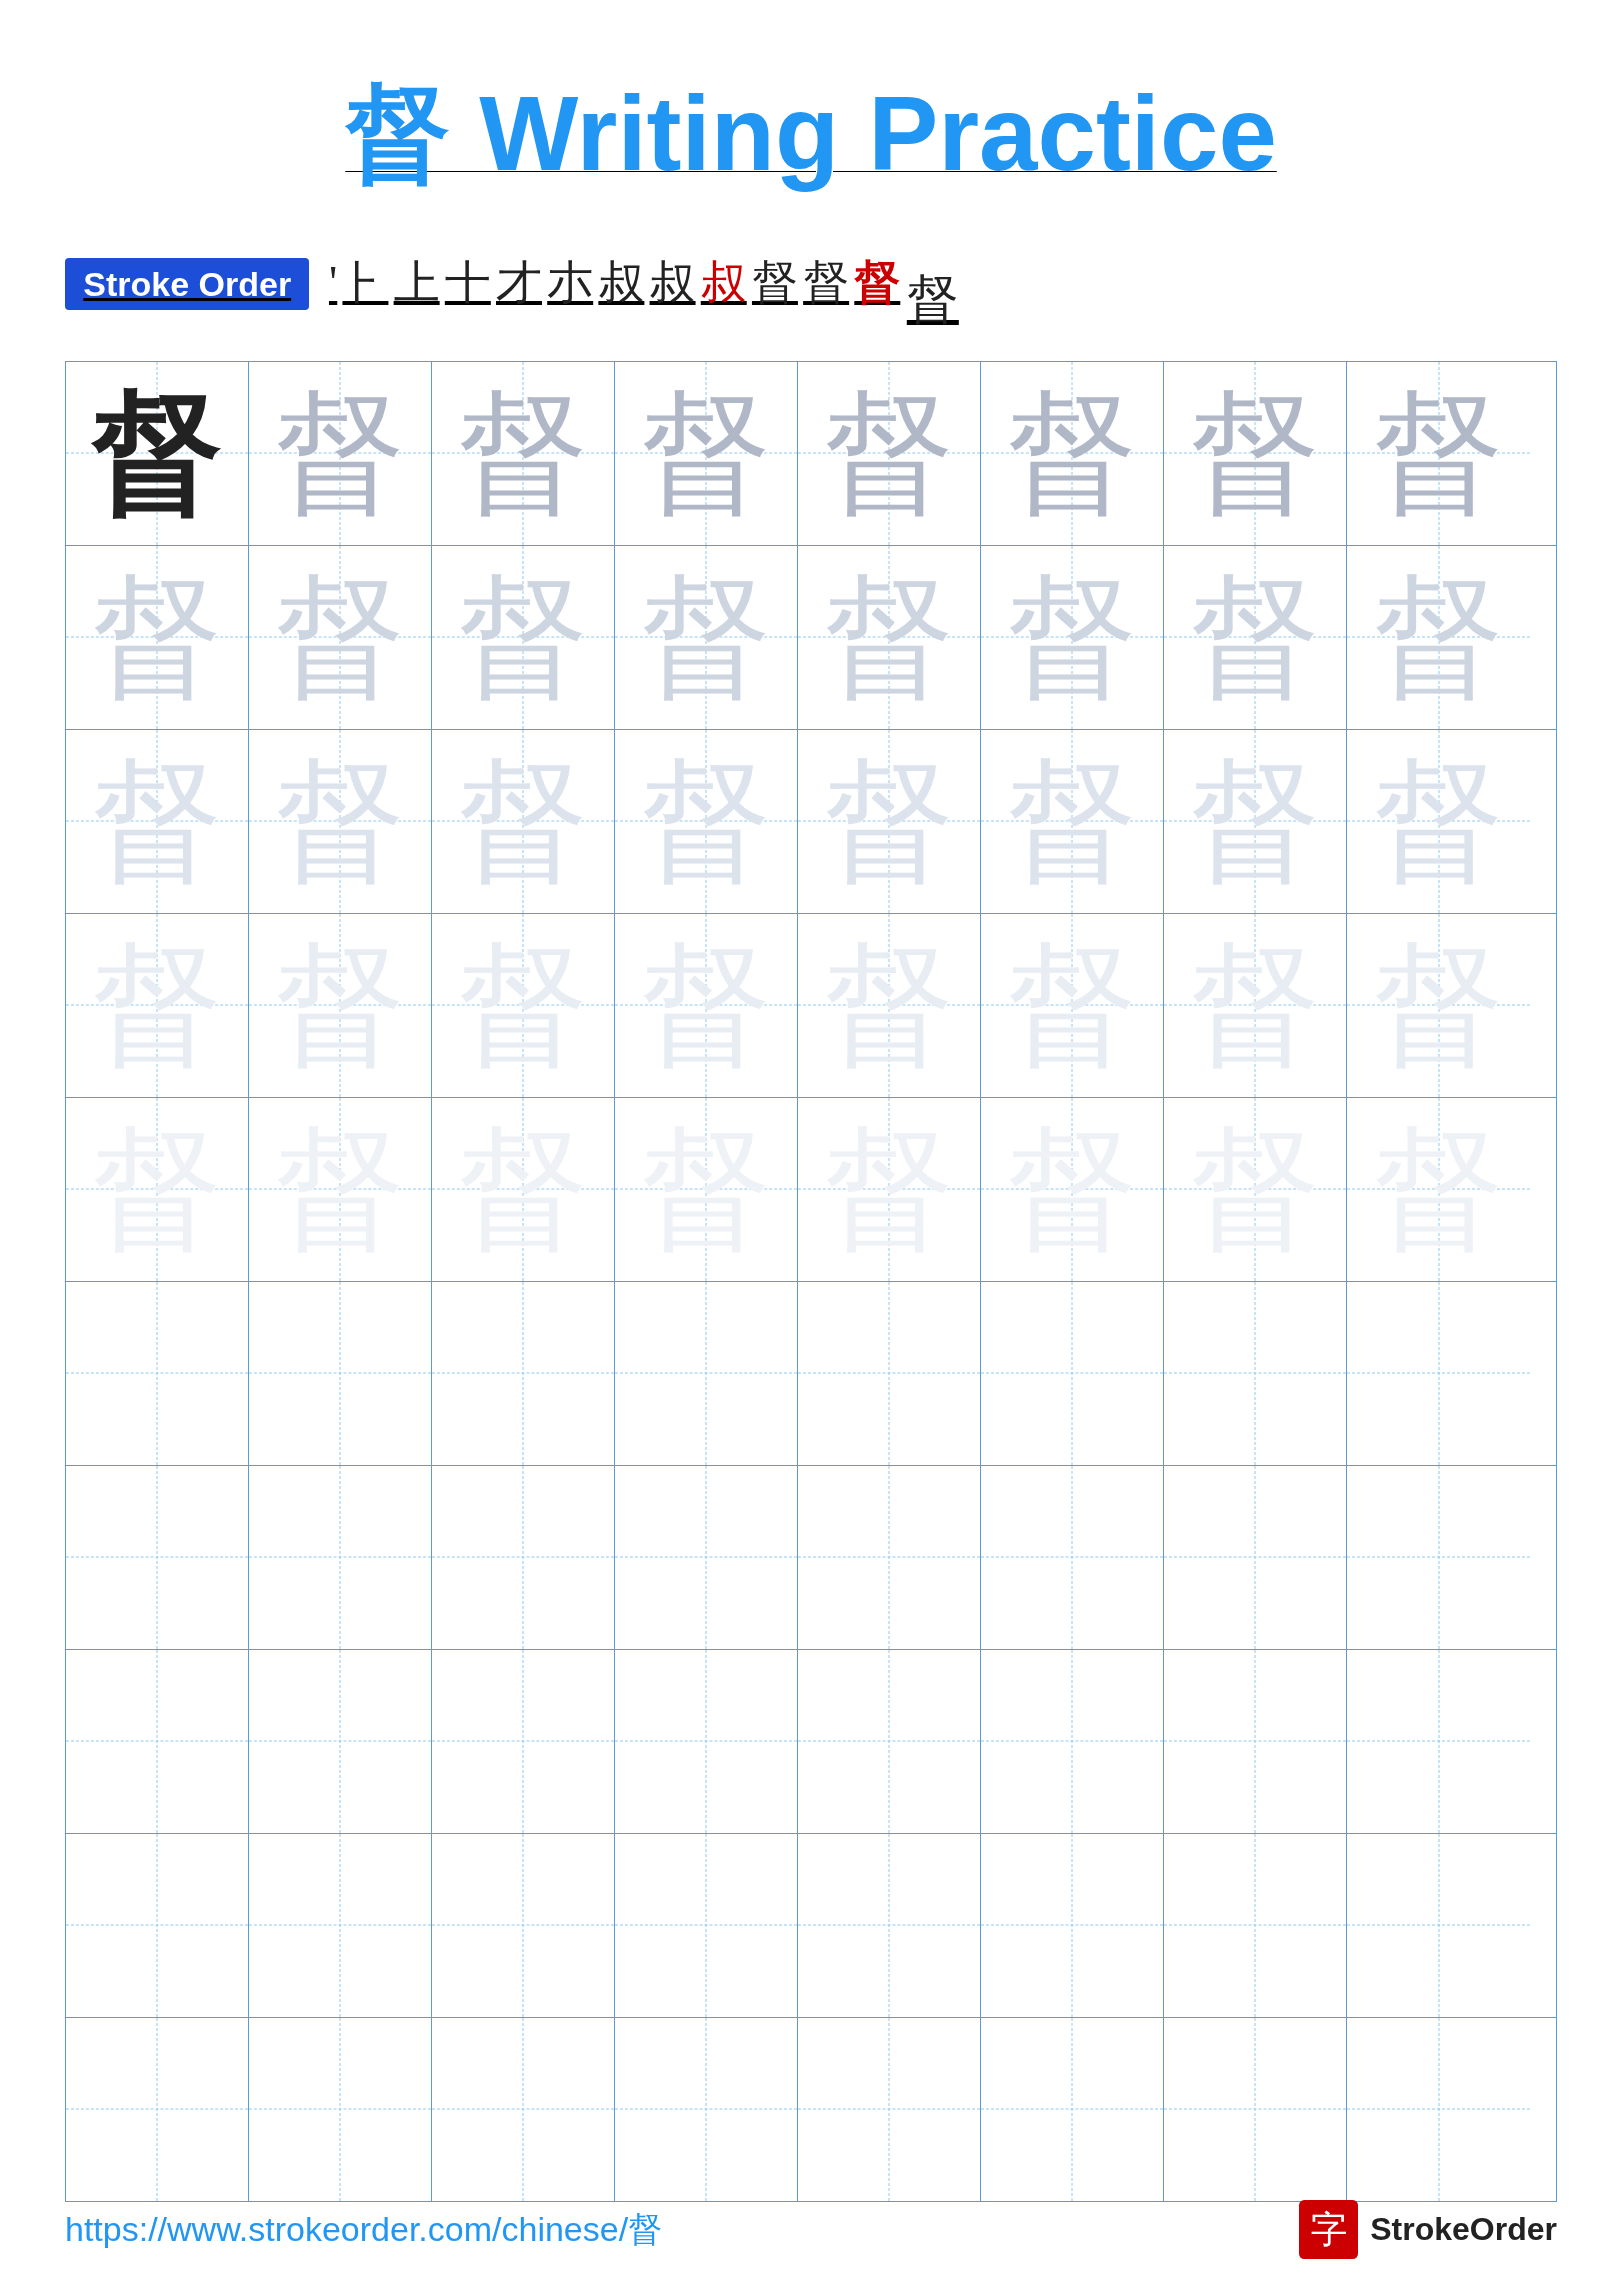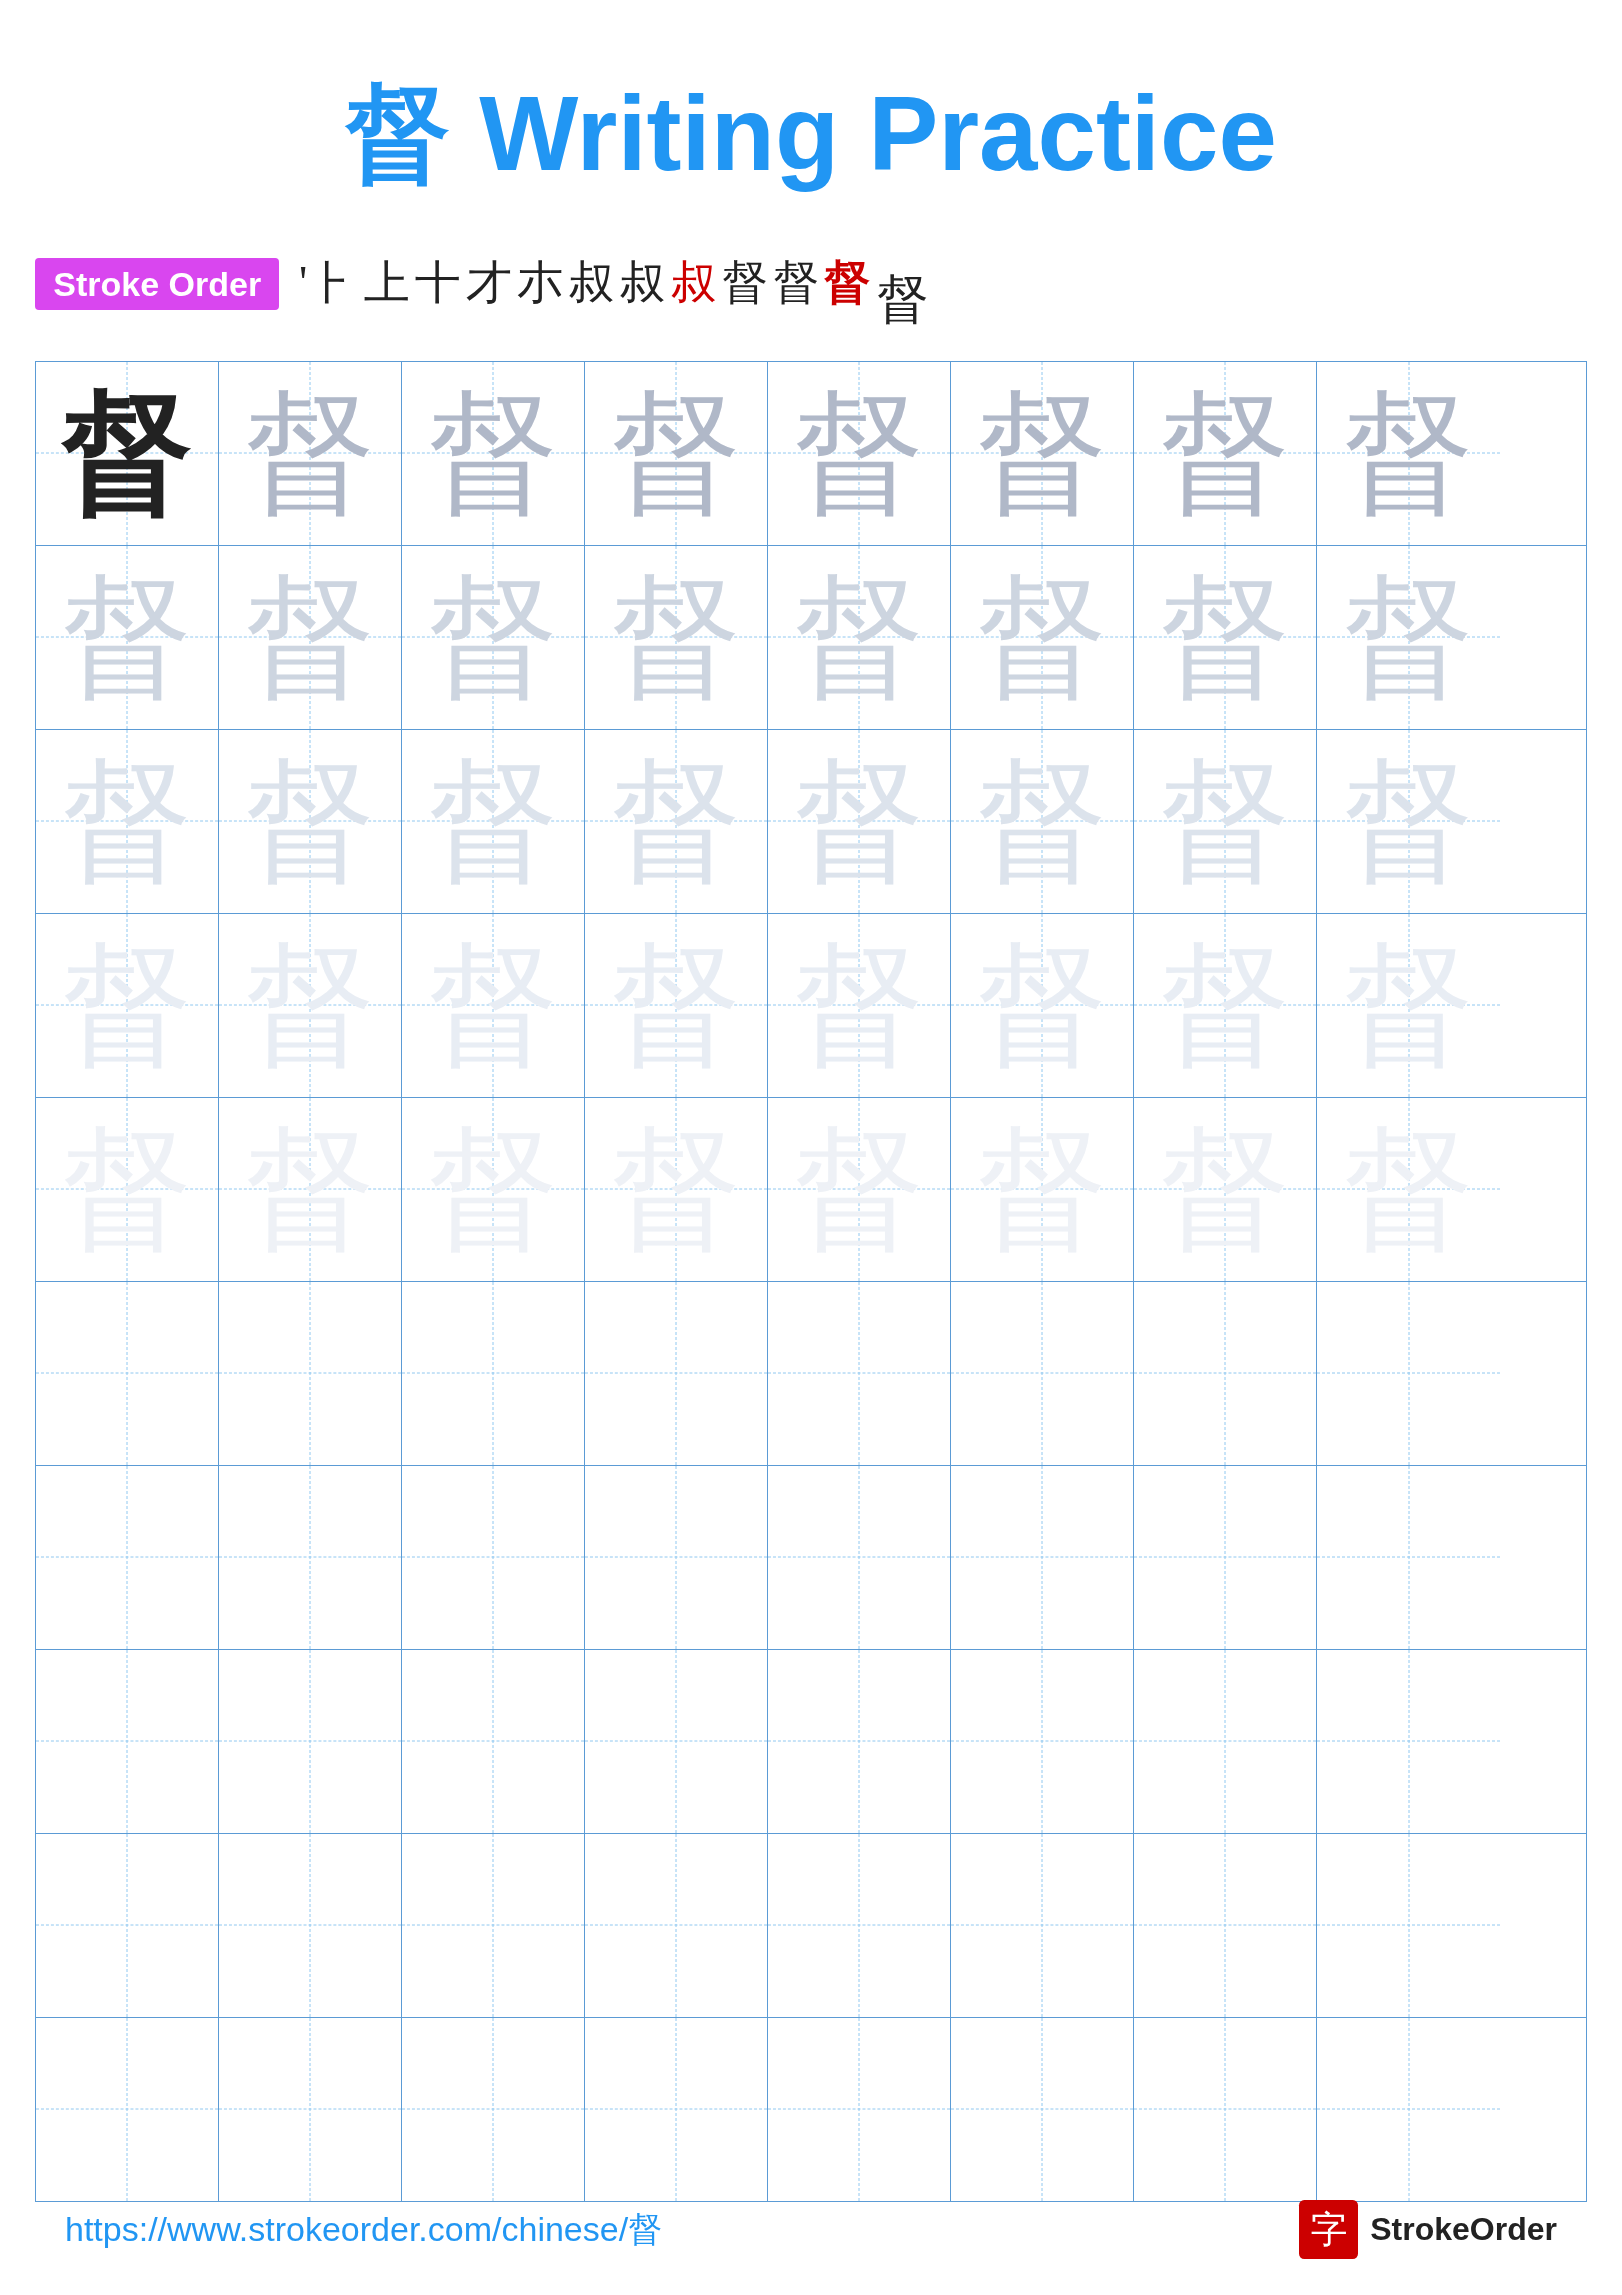--- a/index.html
+++ b/index.html
@@ -8,22 +8,23 @@
       min-height: 2295px;
       background: #ffffff;
       font-family: serif;
       position: relative;
     }
 
     .page {
       width: 1622px;
       min-height: 2295px;
       background: #fff;
-      padding: 39px 35px;
+      padding: 39px 65px;
       position: relative;
+      text-decoration: underline;
     }
 
     
     .title-section {
       text-align: center;
       margin-bottom: 52px;
       margin-top: 26px;
     }
     .title-text {
       font-size: 105px;
@@ -34,21 +35,21 @@
 
     
     .stroke-order-section {
       display: flex;
       align-items: flex-start;
       flex-wrap: wrap;
       margin-bottom: 26px;
       gap: 6.5px;
     }
     .stroke-order-badge {
-      background: #d946ef;
+      background: #1d4ed8;
       color: white;
       font-size: 34px;
       font-family: Arial, sans-serif;
       font-weight: bold;
       padding: 6.5px 18.3px;
       border-radius: 3.9px;
       white-space: nowrap;
       margin-right: 13px;
     }
     .stroke-sequence {

